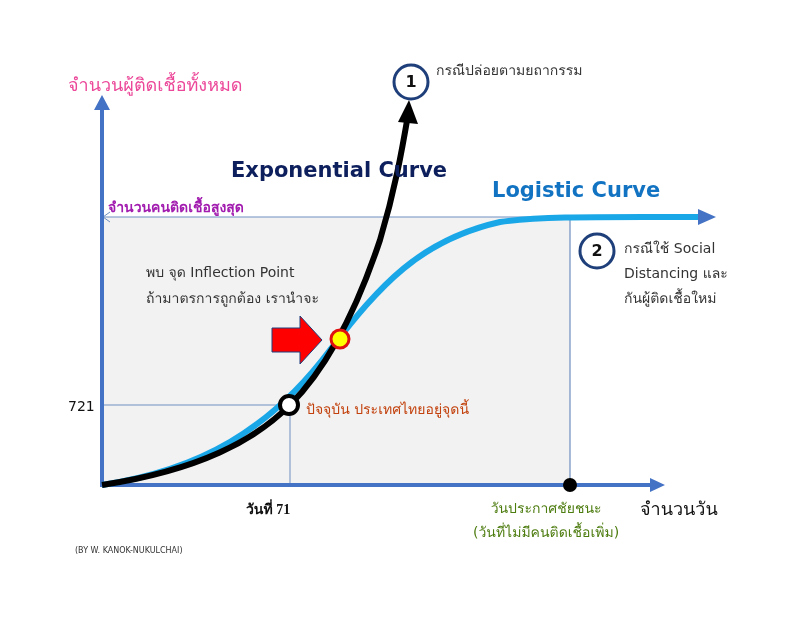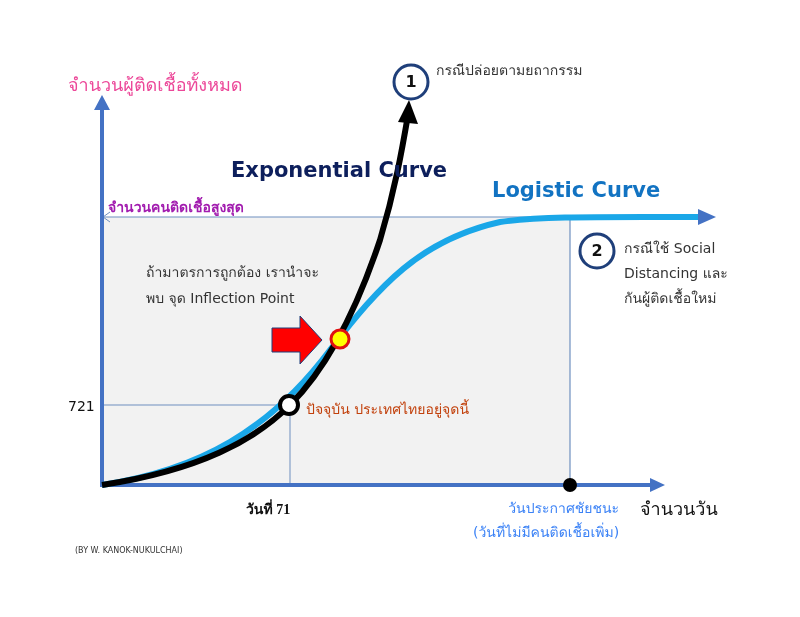--- a/index.html
+++ b/index.html
@@ -10,21 +10,21 @@
     .y-title { left: 68px; top: 70px; font-size: 18px; color: #ec4899; }
     .exp-title { left: 207px; top: 158px; font-size: 21px; font-weight: bold; color: #0d1f5c; margin-left: 24px; }
     .log-title { left: 492px; top: 178px; font-size: 21px; font-weight: bold; color: #1273c2; text-align: right; }
     .max-lbl { left: 108px; top: 196px; font-size: 14px; color: #a21caf; font-weight: bold; }
     .case1 { left: 436px; top: 59px; font-size: 14px; color: #333; }
     .case2 { left: 624px; top: 236px; font-size: 14px; color: #333; line-height: 25px; white-space: normal; width: 120px; }
     .infl { left: 146px; top: 259px; font-size: 14px; color: #333; line-height: 26px; }
     .cur-lbl { left: 306px; top: 398px; font-size: 14px; color: #c2410c; }
     .y721 { left: 68px; top: 398px; font-size: 14px; color: #111; }
     .day71 { left: 246px; top: 498px; font-size: 14px; font-weight: bold; color: #111; font-family: Liberation Serif, serif; }
-    .victory { left: 473px; top: 496px; font-size: 14px; color: #3b82f6; text-align: right; line-height: 24px; }
+    .victory { left: 473px; top: 496px; font-size: 14px; color: #4d7c0f; text-align: center; line-height: 24px; }
     .x-title { left: 640px; top: 494px; font-size: 18px; color: #111; }
     .credit { left: 75px; top: 546px; font-size: 8px; color: #333; }
     .badge-num { position: absolute; font-size: 16px; font-weight: bold; color: #111; width: 40px; text-align: center; }
   </style>
 </head>
 <body>
 
 <svg id="diagram" width="800" height="617" viewBox="0 0 800 617">
   <defs>
     <marker id="arrBlue" markerWidth="10" markerHeight="10" refX="5" refY="5" orient="auto" markerUnits="userSpaceOnUse">
@@ -65,22 +65,22 @@
 
 <div class="lbl y-title">จำนวนผู้ติดเชื้อทั้งหมด</div>
 <div class="lbl exp-title">Exponential Curve</div>
 <div class="lbl log-title">Logistic Curve</div>
 <div class="lbl max-lbl">จำนวนคนติดเชื้อสูงสุด</div>
 <div class="badge-num" style="left:391px;top:72px;">1</div>
 <div class="lbl case1">กรณีปล่อยตามยถากรรม</div>
 <div class="badge-num" style="left:577px;top:241px;">2</div>
 <div class="lbl case2">กรณีใช้ Social Distancing และกันผู้ติดเชื้อใหม่</div>
 <div class="lbl infl">
+  <div>พบ จุด Inflection Point</div>
   <div>ถ้ามาตรการถูกต้อง เรานำจะ</div>
-  <div>พบ จุด Inflection Point</div>
 </div>
 <div class="lbl cur-lbl">ปัจจุบัน ประเทศไทยอยู่จุดนี้</div>
 <div class="lbl y721">721</div>
 <div class="lbl day71">วันที่ 71</div>
 <div class="lbl victory">
   <div>วันประกาศชัยชนะ</div>
   <div>(วันที่ไม่มีคนติดเชื้อเพิ่ม)</div>
 </div>
 <div class="lbl x-title">จำนวนวัน</div>
 <div class="lbl credit">(BY W. KANOK-NUKULCHAI)</div>

